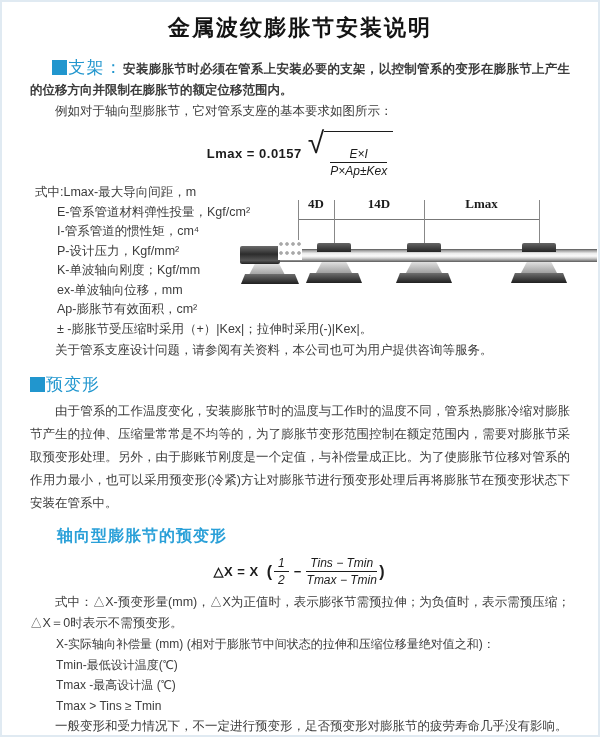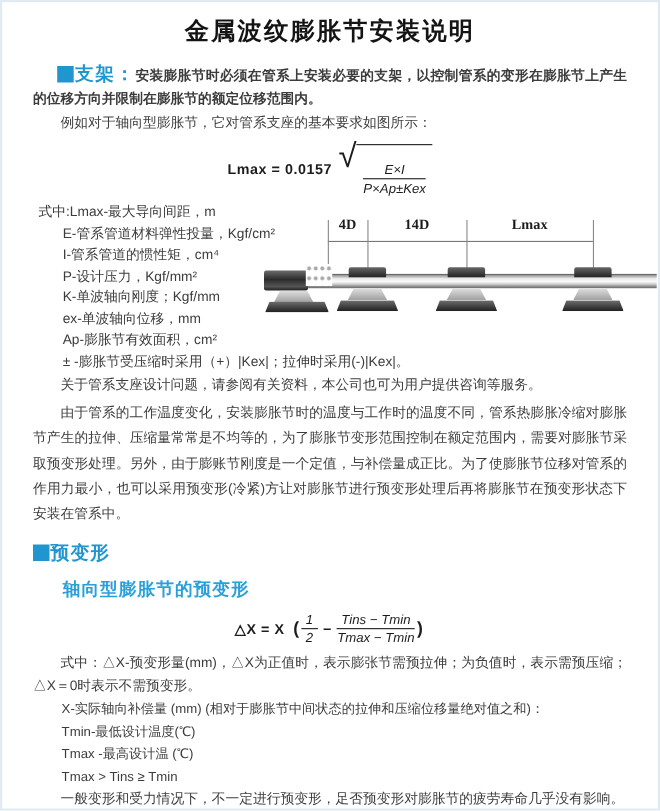--- a/index.html
+++ b/index.html
@@ -12,21 +12,21 @@
   .doc-title {
     margin-top:11px; text-align:center; font-size:22px; font-weight:bold;
     color:#141414; letter-spacing:2px;
   }
   .content { padding:0 28px; }
 
   .marker {
     display:inline-block; width:15px; height:15px; background:#2196ce;
     vertical-align:-2px; margin-right:1px;
   }
-  .sec-heading { color:#2196ce; font-size:17px; font-weight:bold; letter-spacing:1px; }
+  .sec-heading { color:#2196ce; font-size:17px; font-weight:normal; letter-spacing:1px; }
 
   .para { font-size:12.5px; line-height:21px; color:#3c3c3c; margin:0; }
   .indent2 { text-indent:2em; }
   .just { text-align:justify; }
   .bold { font-weight:bold; }
 
   .sec1-head { margin-top:14px; text-indent:22px; }
 
   
   .formula-row { text-align:center; margin:7px 0 5px; }
@@ -137,24 +137,24 @@
       <div class="def ind">I-管系管道的惯性矩，cm⁴</div>
       <div class="def ind">P-设计压力，Kgf/mm²</div>
       <div class="def ind">K-单波轴向刚度；Kgf/mm</div>
       <div class="def ind">ex-单波轴向位移，mm</div>
       <div class="def ind">Ap-膨胀节有效面积，cm²</div>
       <div class="def ind">± -膨胀节受压缩时采用（+）|Kex|；拉伸时采用(-)|Kex|。</div>
     </div>
 
     <p class="para indent2" style="margin-top:1px">关于管系支座设计问题，请参阅有关资料，本公司也可为用户提供咨询等服务。</p>
 
-    <p class="para indent2 just" style="margin-top:3px; line-height:23px">由于管系的工作温度变化，安装膨胀节时的温度与工作时的温度不同，管系热膨胀冷缩对膨胀节产生的拉伸、压缩量常常是不均等的，为了膨胀节变形范围控制在额定范围内，需要对膨胀节采取预变形处理。另外，由于膨账节刚度是一个定值，与补偿量成正比。为了使膨胀节位移对管系的作用力最小，也可以采用预变形(冷紧)方让对膨胀节进行预变形处理后再将膨胀节在预变形状态下安装在管系中。</p>
     <p class="para sec2-head">
       <span class="marker"></span><span class="sec-heading">预变形</span>
     </p>
+    <p class="para indent2 just" style="margin-top:3px; line-height:23px">由于管系的工作温度变化，安装膨胀节时的温度与工作时的温度不同，管系热膨胀冷缩对膨胀节产生的拉伸、压缩量常常是不均等的，为了膨胀节变形范围控制在额定范围内，需要对膨胀节采取预变形处理。另外，由于膨账节刚度是一个定值，与补偿量成正比。为了使膨胀节位移对管系的作用力最小，也可以采用预变形(冷紧)方让对膨胀节进行预变形处理后再将膨胀节在预变形状态下安装在管系中。</p>
 
     <p class="sub-heading sub-axial">轴向型膨胀节的预变形</p>
 
     <div class="formula-row" style="margin-top:9px">
       <span class="formula">
         <span class="f-lhs">△X = X</span>
         <span class="f-paren">(</span>
         <span class="frac small">
           <span class="num">1</span>
           <span class="den">2</span>

